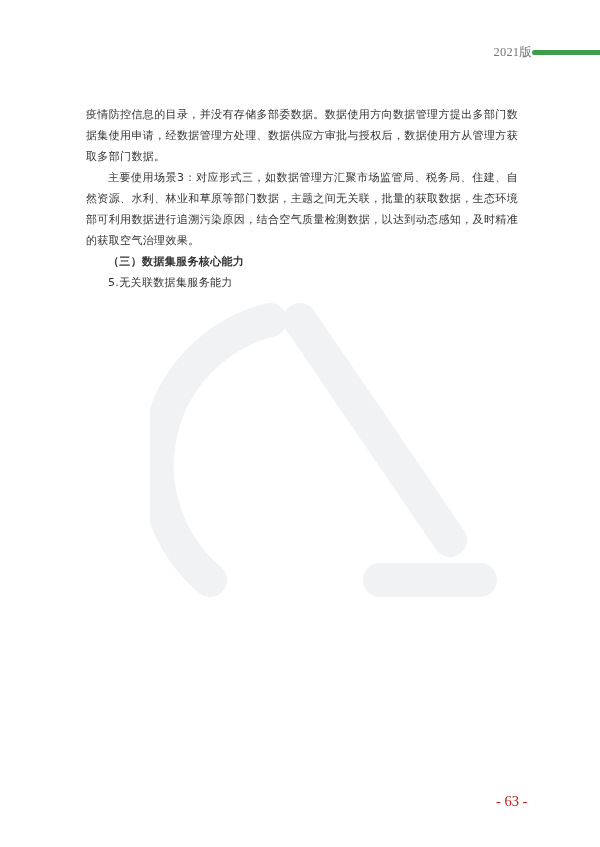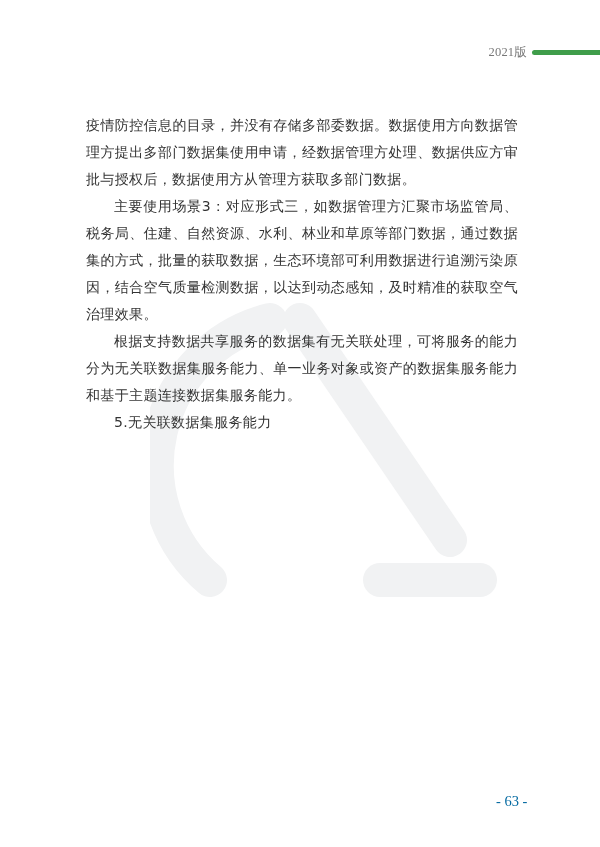--- a/index.html
+++ b/index.html
@@ -1,46 +1,46 @@
 <!DOCTYPE html>
 <html><head>
 <meta charset="utf-8">
 <style>
   html, body { margin: 0; padding: 0; }
   body {
     width: 600px; height: 847px; background: #ffffff; position: relative; overflow: hidden;
     font-family: "DejaVu Sans", "Liberation Sans", sans-serif; color: #333333;
   }
   .header { position: absolute; top: 42px; right: 0; height: 20px; display: flex; align-items: center; }
-  .edition { font-family: "Liberation Serif", "DejaVu Serif", serif; font-size: 12.5px; color: #777; margin-right: 5px; letter-spacing: 0.2px; }
+  .edition { font-family: "Liberation Serif", "DejaVu Serif", serif; font-size: 12.5px; color: #777; letter-spacing: 0.2px; }
   .green-bar { width: 68px; height: 5px; background: #3f9d4a; border-radius: 3px 0 0 3px; }
   .watermark { position: absolute; left: 150px; top: 280px; width: 360px; height: 330px; pointer-events: none; }
-  .content { position: absolute; left: 86px; top: 112px; width: 432px; font-size: 14px; line-height: 27px; letter-spacing: 0.35px; text-align: justify; }
+  .content { position: absolute; left: 86px; top: 104px; width: 432px; font-size: 11px; line-height: 21px; letter-spacing: 0.35px; text-align: justify; }
   .content p { margin: 0; }
   .indent { text-indent: 2em; }
   .heading { font-weight: bold; text-indent: 2em; }
   .subheading { text-indent: 2em; font-family: "DejaVu Sans", sans-serif; }
-  .page-number { position: absolute; top: 793px; left: 496px; font-family: "Liberation Serif", "DejaVu Serif", serif; font-size: 14.5px; color: #0369a1; }
+  .page-number { position: absolute; top: 793px; left: 496px; font-family: "Liberation Serif", "DejaVu Serif", serif; font-size: 14.5px; color: #b91c1c; }
 </style>
 </head>
 <body>
 
 <div class="header">
   <span class="edition">2021版</span>
   <span class="green-bar"></span>
 </div>
 
 <svg class="watermark" viewBox="0 0 360 330">
   <g fill="none" stroke="#f1f2f3" stroke-width="34" stroke-linecap="round">
     <path d="M60 300 A150 150 0 0 1 120 40"></path>
     <path d="M150 40 L300 260"></path>
     <path d="M230 300 L330 300"></path>
   </g>
 </svg>
 
 <div class="content">
   <p>疫情防控信息的目录，并没有存储多部委数据。数据使用方向数据管理方提出多部门数据集使用申请，经数据管理方处理、数据供应方审批与授权后，数据使用方从管理方获取多部门数据。</p>
-  <p class="indent">主要使用场景3：对应形式三，如数据管理方汇聚市场监管局、税务局、住建、自然资源、水利、林业和草原等部门数据，通过数据集的方式，批量的获取数据，生态环境部可利用数据进行追溯污染原因，结合空气质量检测数据，以达到动态感知，及时精准的获取空气治理效果。</p>
-  <p class="indent">根据支持数据共享服务的数据集有无关联处理，可将服务的能力分为无关联数据集服务能力、单一业务对象或资产的数据集服务能力和基于主题连接数据集服务能力。</p>
+  <p class="indent">主要使用场景3：对应形式三，如数据管理方汇聚市场监管局、税务局、住建、自然资源、水利、林业和草原等部门数据，主题之间无关联，批量的获取数据，生态环境部可利用数据进行追溯污染原因，结合空气质量检测数据，以达到动态感知，及时精准的获取空气治理效果。</p>
+  <p class="heading">（三）数据集服务核心能力</p>
   <p class="subheading">5.无关联数据集服务能力</p>
 </div>
 
 <div class="page-number">- 63 -</div>
 
 </body></html>

